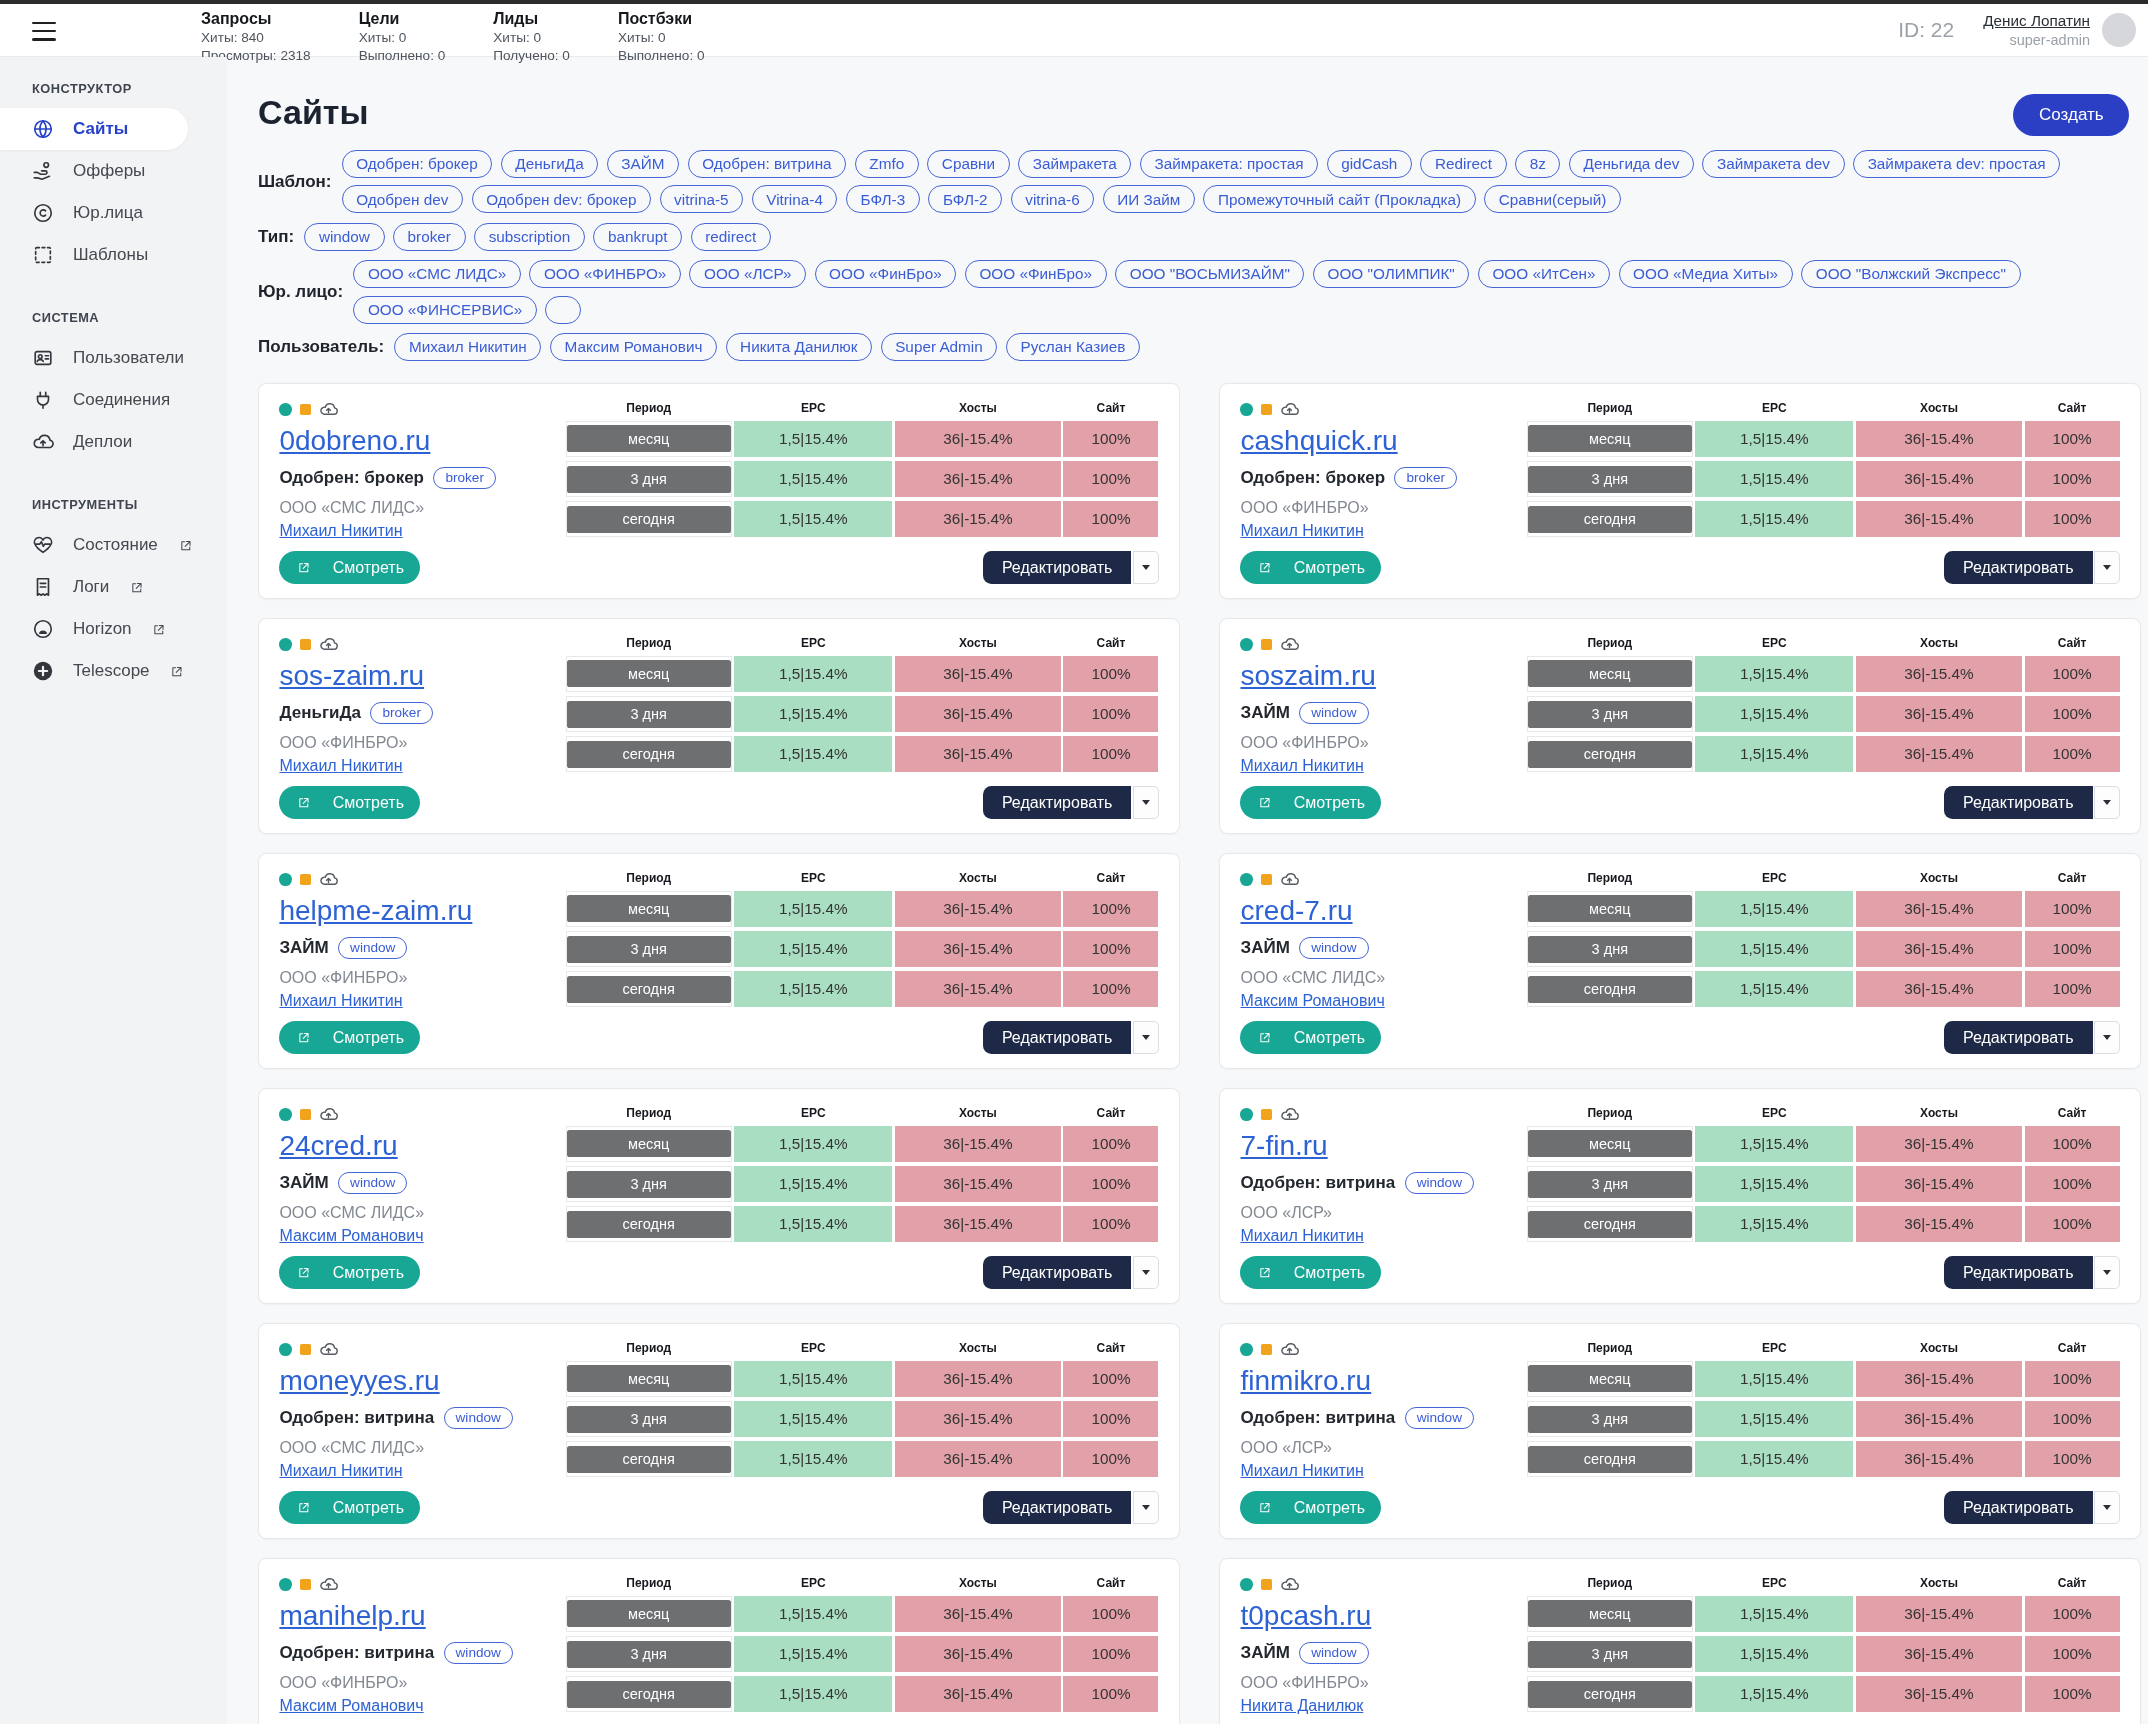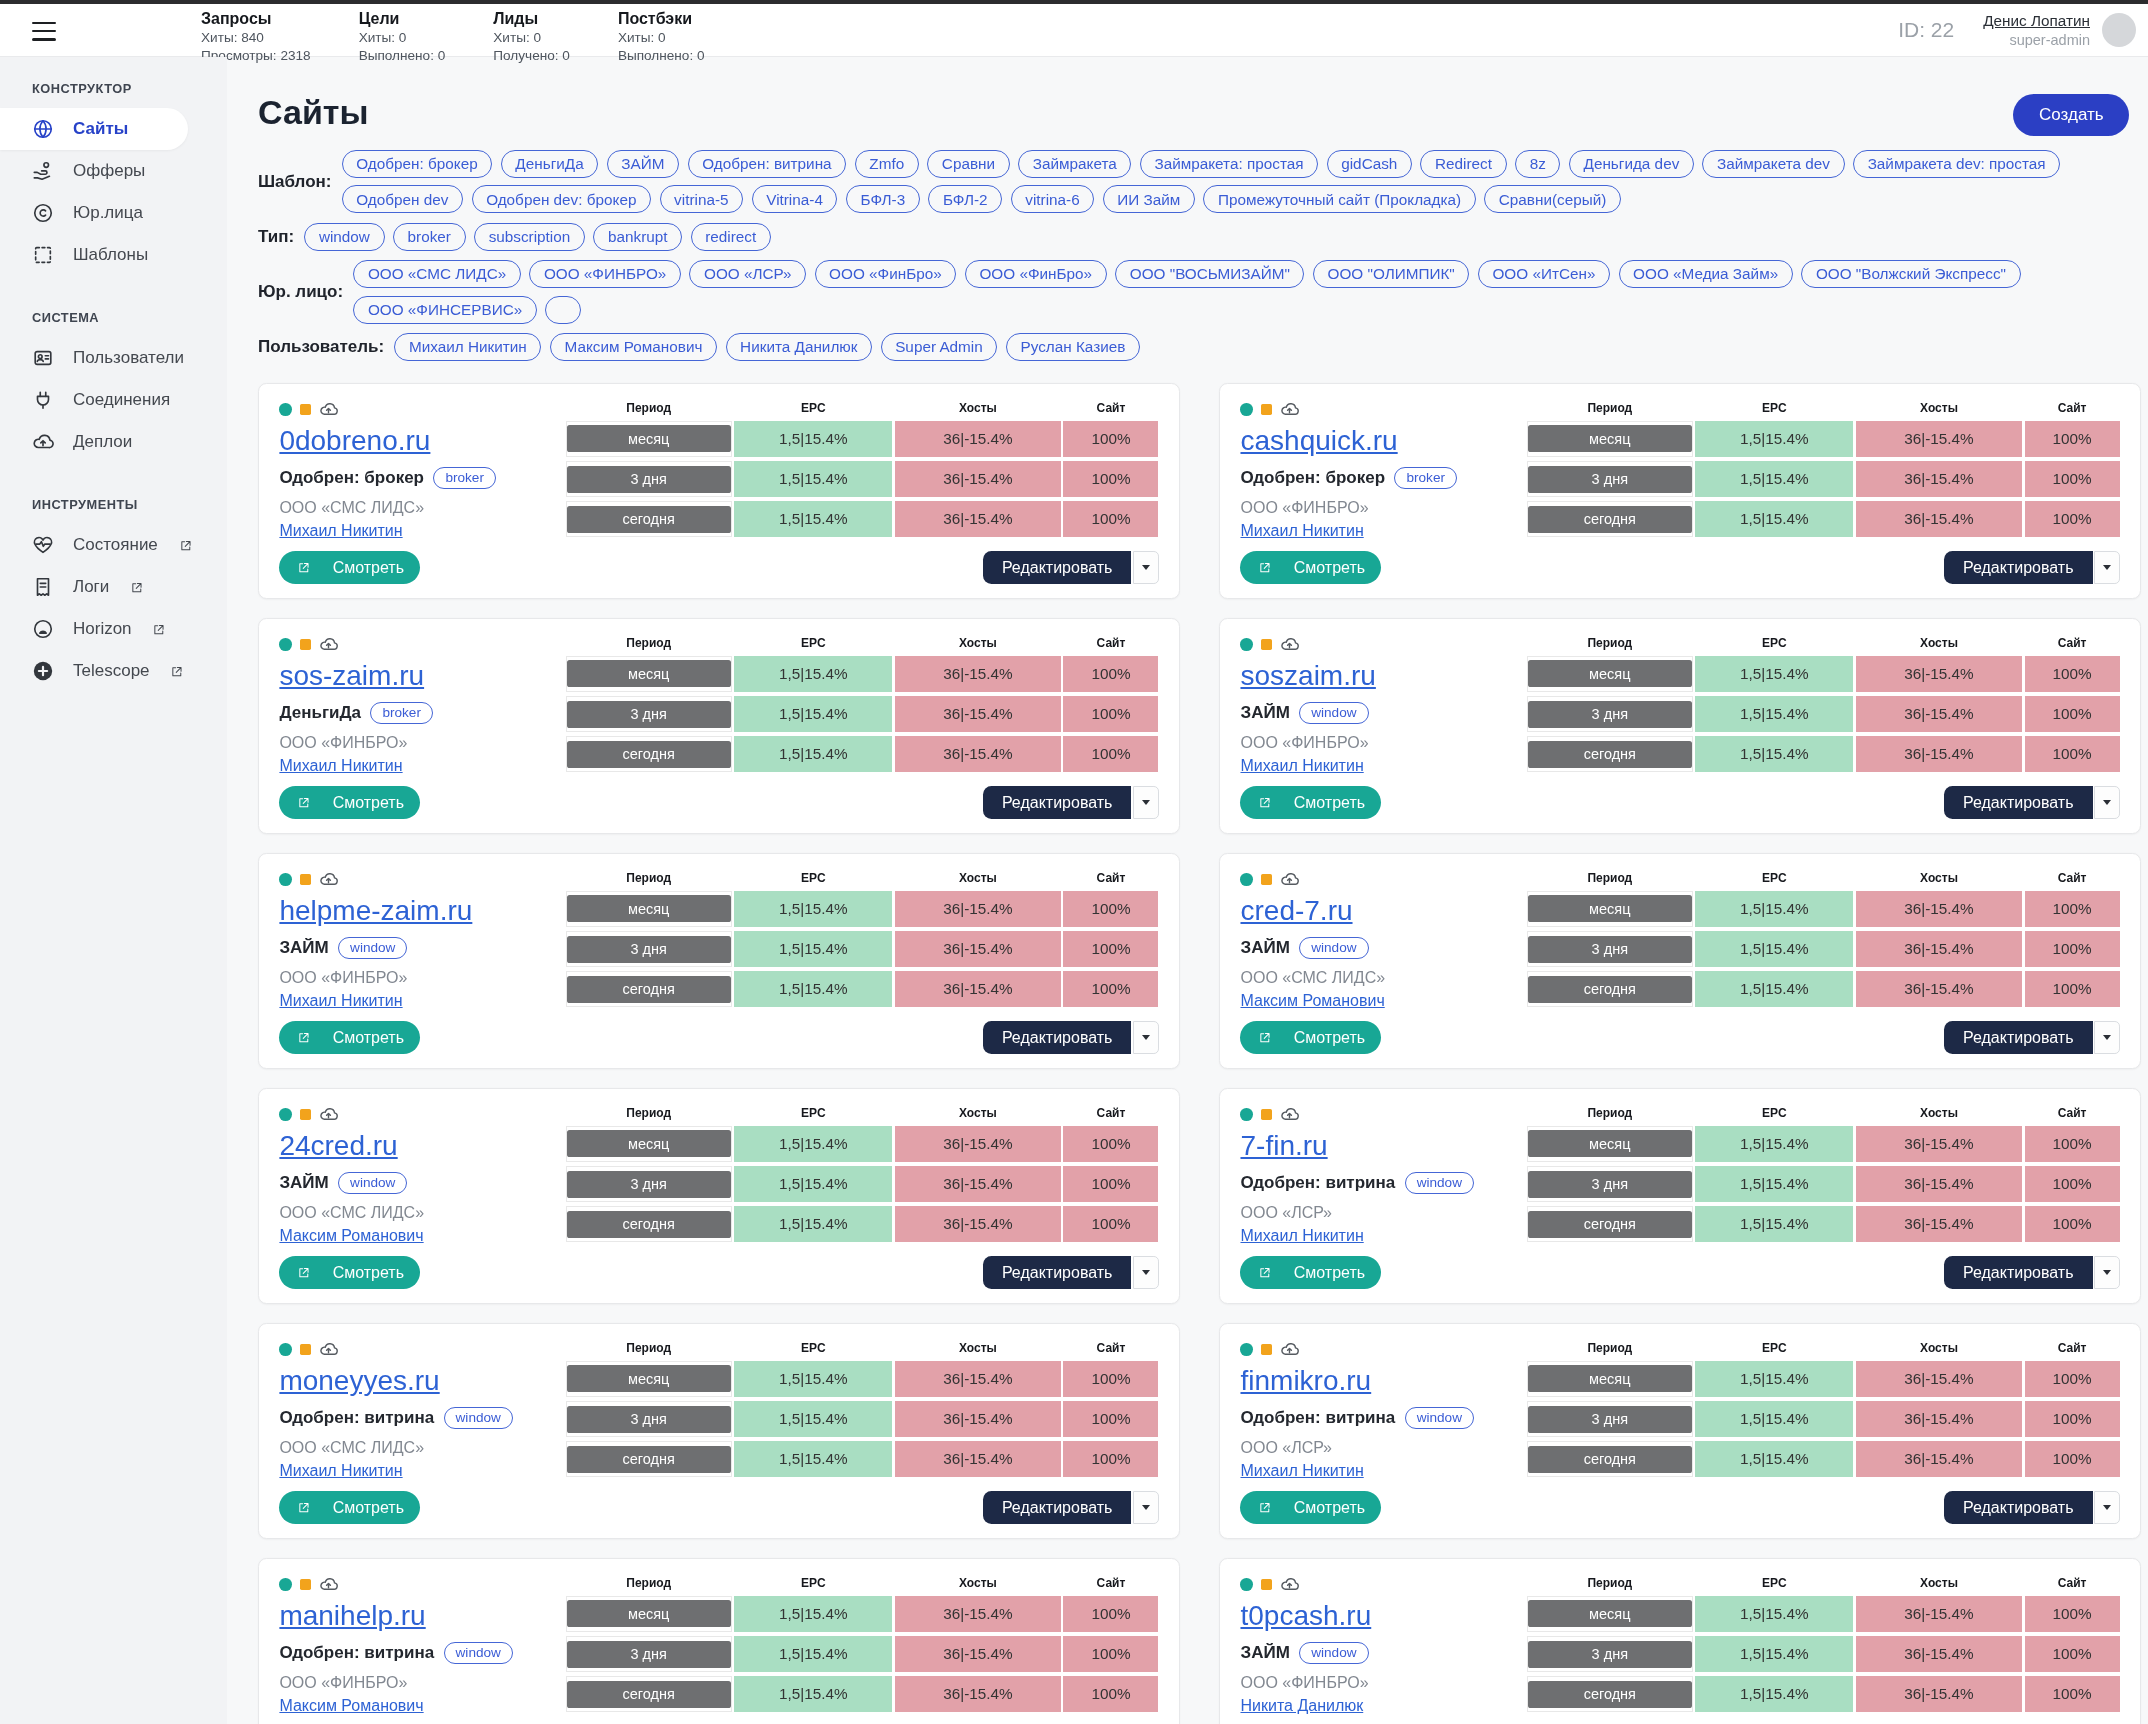--- a/index.html
+++ b/index.html
@@ -355,21 +355,21 @@
     <span class="flabel">Юр. лицо:</span>
     <div class="fchips">
             <button class="chip">ООО «СМС ЛИДС»</button>
             <button class="chip">ООО «ФИНБРО»</button>
             <button class="chip">ООО «ЛСР»</button>
             <button class="chip">ООО «ФинБро»</button>
             <button class="chip">ООО «ФинБро»</button>
             <button class="chip">ООО "ВОСЬМИЗАЙМ"</button>
             <button class="chip">ООО "ОЛИМПИК"</button>
             <button class="chip">ООО «ИтСен»</button>
-            <button class="chip">ООО «Медиа Займ»</button>
+            <button class="chip">ООО «Медиа Хиты»</button>
             <button class="chip">ООО "Волжский Экспресс"</button>
             <button class="chip">ООО «ФИНСЕРВИС»</button>
             <button class="chip"></button>
           </div>
   </div>
 
   <div class="frow">
     <span class="flabel">Пользователь:</span>
     <div class="fchips">
             <button class="chip">Михаил Никитин</button>

